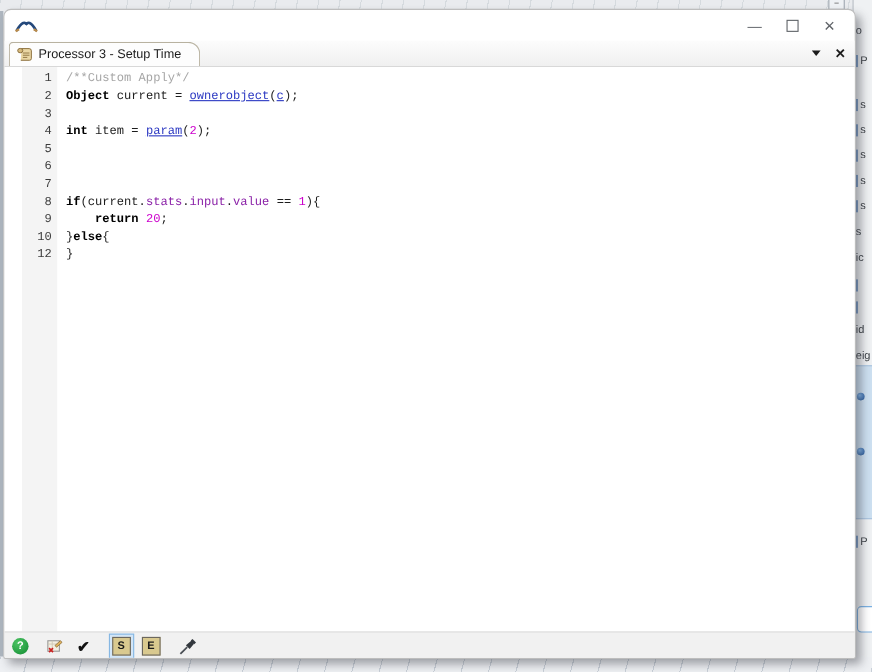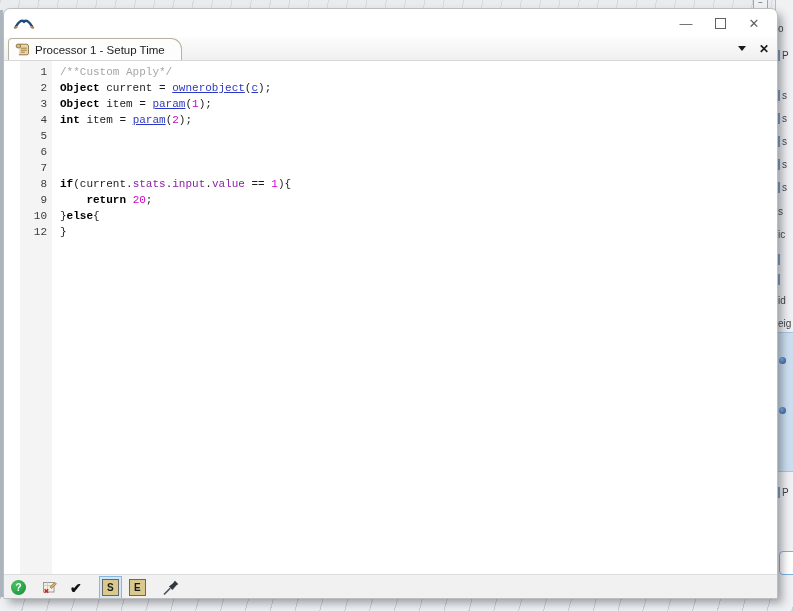--- a/index.html
+++ b/index.html
@@ -172,34 +172,34 @@
 
     <div class="tabbar">
       <div class="tab">
         <span style="display:flex;">
           <svg width="15" height="13" viewBox="0 0 15 13">
             <path d="M4.5 1.2 h7 a2 2 0 0 1 2 2 v7 a1.6 1.6 0 0 1 -1.6 1.6 h-8" fill="#ead7a4" stroke="#8a6d3b" stroke-width="0.9"></path>
             <ellipse cx="3.4" cy="3" rx="2.3" ry="2" fill="#d7ba7c" stroke="#8a6d3b" stroke-width="0.9"></ellipse>
             <path d="M5.8 5.2 h6 M5.8 7.2 h6 M5.8 9.2 h4" stroke="#8a6d3b" stroke-width="0.8" fill="none"></path>
           </svg>
         </span>
-        <span>Processor 1 - Setup Time</span>
+        <span>Processor 3 - Setup Time</span>
       </div>
       <div class="tab-tools">
         <span class="caret-down"></span>
         <span class="tab-close">✕</span>
       </div>
     </div>
 
     <div class="editor">
       <div class="gutter-bg"></div>
       <div class="code-lines" id="code-lines">
           <div class="code-line"><span class="ln">1</span><span class="lt"><span class="tok-comment">/**Custom Apply*/</span></span></div>
           <div class="code-line"><span class="ln">2</span><span class="lt"><span class="tok-keyword">Object</span><span class="tok-plain"> current = </span><span class="tok-func">ownerobject</span><span class="tok-plain">(</span><span class="tok-func">c</span><span class="tok-plain">);</span></span></div>
-          <div class="code-line"><span class="ln">3</span><span class="lt"><span class="tok-keyword">Object</span><span class="tok-plain"> item = </span><span class="tok-func">param</span><span class="tok-plain">(</span><span class="tok-num">1</span><span class="tok-plain">);</span></span></div>
+          <div class="code-line"><span class="ln">3</span></div>
           <div class="code-line"><span class="ln">4</span><span class="lt"><span class="tok-keyword">int</span><span class="tok-plain"> item = </span><span class="tok-func">param</span><span class="tok-plain">(</span><span class="tok-num">2</span><span class="tok-plain">);</span></span></div>
           <div class="code-line"><span class="ln">5</span><span class="lt"></span></div>
           <div class="code-line"><span class="ln">6</span><span class="lt"></span></div>
           <div class="code-line"><span class="ln">7</span><span class="lt"></span></div>
           <div class="code-line"><span class="ln">8</span><span class="lt"><span class="tok-keyword">if</span><span class="tok-plain">(current.</span><span class="tok-prop">stats</span><span class="tok-plain">.</span><span class="tok-prop">input</span><span class="tok-plain">.</span><span class="tok-prop">value</span><span class="tok-plain"> == </span><span class="tok-num">1</span><span class="tok-plain">){</span></span></div>
           <div class="code-line"><span class="ln">9</span><span class="lt"><span class="tok-plain">    </span><span class="tok-keyword">return</span><span class="tok-plain"> </span><span class="tok-num">20</span><span class="tok-plain">;</span></span></div>
           <div class="code-line"><span class="ln">10</span><span class="lt"><span class="tok-plain">}</span><span class="tok-keyword">else</span><span class="tok-plain">{</span></span></div>
           <div class="code-line"><span class="ln">12</span><span class="lt"><span class="tok-plain">}</span></span></div>
         </div>
     </div>

